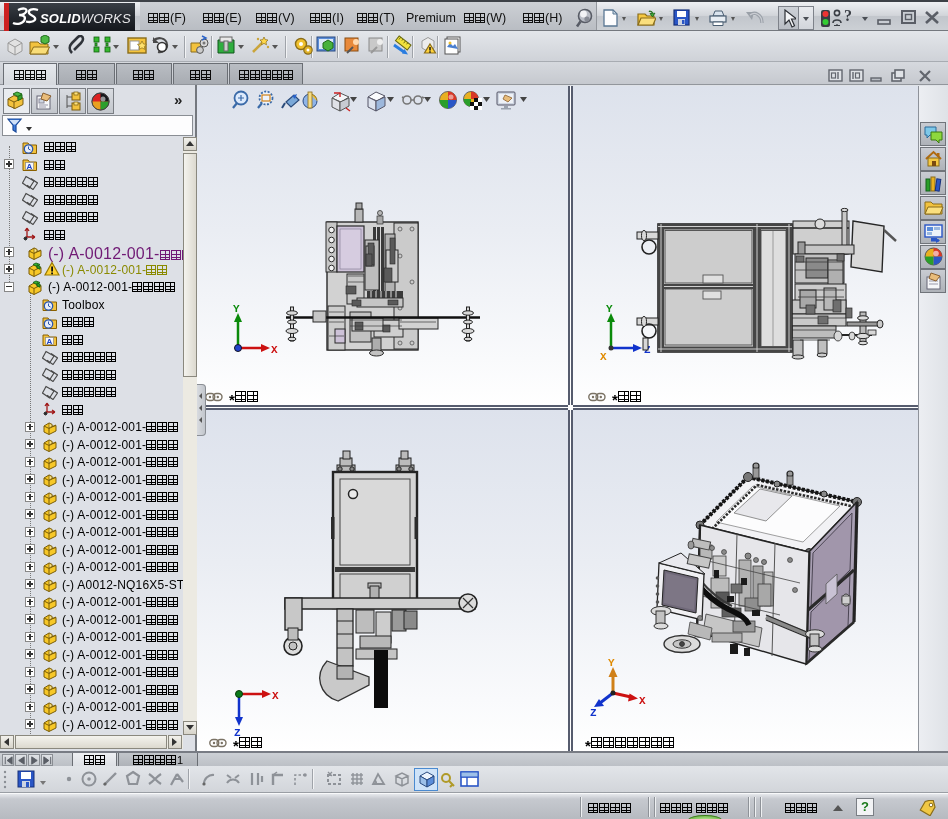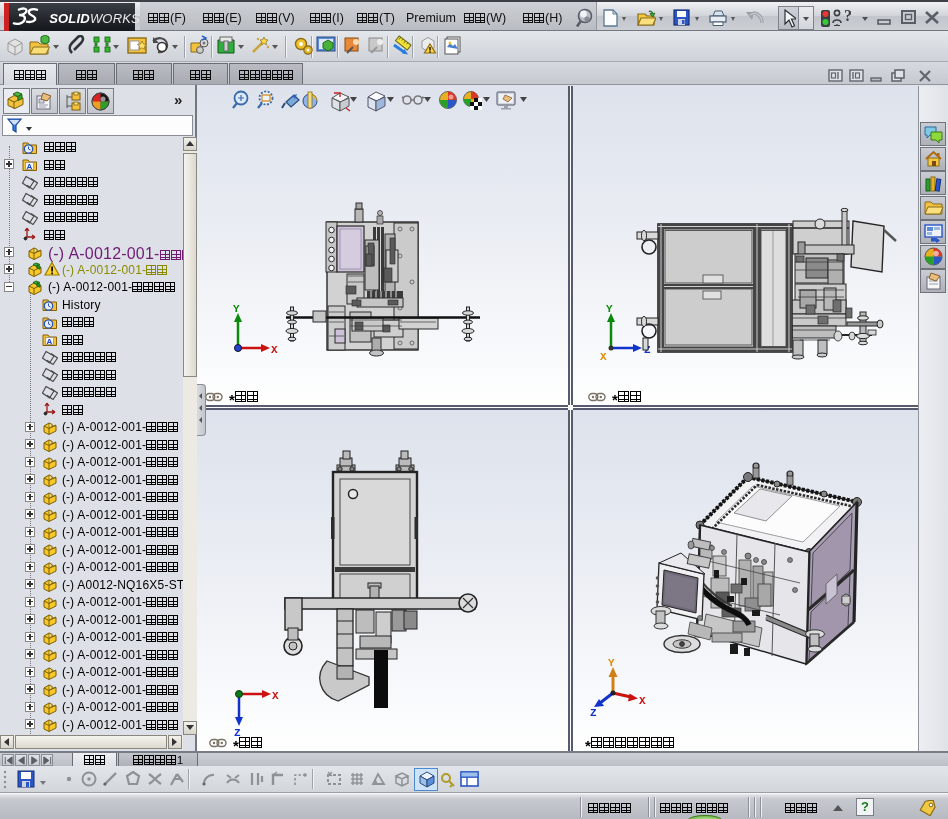--- a/index.html
+++ b/index.html
@@ -11,21 +11,21 @@
    linear-gradient(currentColor,currentColor) 0 6px/100% 1px no-repeat; }
 i.cb { display:inline-block; width:11px; height:11px; border:1px solid; margin:0 1px 0 0; vertical-align:-1px;
   background:
    linear-gradient(currentColor,currentColor) 5px 0/1px 100% no-repeat,
    linear-gradient(currentColor,currentColor) 0 3px/100% 1px no-repeat,
    linear-gradient(currentColor,currentColor) 0 7px/100% 1px no-repeat; }
 .toolsep { position:absolute; top:5px; width:2px; height:22px; border-left:1px solid #9fa3a9; border-right:1px solid #f2f3f5; }
 .darr { width:0; height:0; border-left:3px solid transparent; border-right:3px solid transparent; border-top:4px solid #4a4e55; display:inline-block; }
 </style></head><body>
 
-<div class="abs" style="left:0;top:0;width:948px;height:31px;background:linear-gradient(#eef0f3,#d2d5da 48%,#c2c6cc 52%,#ccd0d5);border-top:2px solid #3d4147;border-bottom:1px solid #74787e;text-align:right;">
+<div class="abs" style="left:0;top:0;width:948px;height:31px;background:linear-gradient(#eef0f3,#d2d5da 48%,#c2c6cc 52%,#ccd0d5);border-top:2px solid #3d4147;border-bottom:1px solid #74787e;">
 <div class="abs" style="left:140px;top:0;width:457px;height:28px;background:linear-gradient(#cdd0d5,#b9bdc3);border-right:1px solid #94989e;"></div>
 <div class="abs" style="left:4px;top:1px;width:131px;height:28px;background:linear-gradient(#3a3f46,#23272d 55%,#15181d);"></div>
 <div class="abs" style="left:4px;top:1px;width:5px;height:28px;background:#cc2222;"></div>
 <svg class="abs" style="left:11px;top:4px;" width="30" height="24" viewBox="0 0 30 24">
  <g stroke="#fff" stroke-width="2.3" fill="none">
   <path d="M7 4 C13 1 17 3 15 6 C13.5 8.5 10 9 8 9 C12 9 15 10.5 13.5 14 C12 17.5 6 19 2 17"></path>
   <path d="M27 4 C21 2 17 4 18 7 C19 9.5 23 9.5 24 12 C25 14.5 21 17 15 15.5"></path>
  </g>
     </svg>
 <div class="abs" style="left:40px;top:9px;width:100px;color:#fff;font-style:italic;font-size:13px;letter-spacing:0.2px;white-space:nowrap;"><b>SOLID</b><span style="font-weight:400;color:#e8e8ea">WORKS</span></div>
@@ -338,21 +338,21 @@
       <path d="M2 7 l5 2.5 0 6 M7 9.5 l7 -3.5" fill="none" stroke="#7a5d08" stroke-width="1"></path>
       <path d="M6 3.5 l3 -1.5 4 1.5 -3 2 z" fill="#3cb830" stroke="#14601a" stroke-width="0.9"></path>
       <path d="M10 3.8 l3 1.4 0 3 -3 -1.2 z" fill="#2a9a22" stroke="#14601a" stroke-width="0.9"></path>
     </svg>
 <div class="abs" style="left:48px;top:143.0px;font-size:12px;color:#000;white-space:nowrap;">(-) <span style="letter-spacing:0.2px">A-0012-001-</span><i class="c"></i><i class="c"></i><i class="c"></i><i class="c"></i></div>
 <svg class="abs" style="left:42px;top:159.0px" width="16" height="16" viewBox="0 0 16 16">
       <path d="M1 4 h5 l1.5 2 h7 v8.5 h-13.5 z" fill="#f2c23e" stroke="#8a6000"></path>
       <circle cx="6.5" cy="10" r="4.2" fill="#e8eef8" stroke="#2a56b0" stroke-width="1.3"></circle>
       <path d="M6.5 7.5 v2.5 l2 1" stroke="#2a56b0" fill="none"></path>
     </svg>
-<div class="abs" style="left:62px;top:160.5px;font-size:12px;color:#000;white-space:nowrap;"><span style="letter-spacing:0.2px">History</span></div>
+<div class="abs" style="left:62px;top:160.5px;font-size:12px;color:#000;white-space:nowrap;"><span style="letter-spacing:0.2px">Toolbox</span></div>
 <svg class="abs" style="left:42px;top:176.5px" width="16" height="16" viewBox="0 0 16 16">
       <path d="M1 4 h5 l1.5 2 h7 v8.5 h-13.5 z" fill="#f2c23e" stroke="#8a6000"></path>
       <circle cx="6.5" cy="10" r="4.2" fill="#e8eef8" stroke="#2a56b0" stroke-width="1.3"></circle>
       <path d="M6.5 7.5 v2.5 l2 1" stroke="#2a56b0" fill="none"></path>
     </svg>
 <div class="abs" style="left:62px;top:178.0px;font-size:12px;color:#000;white-space:nowrap;"><i class="c"></i><i class="c"></i><i class="c"></i></div>
 <svg class="abs" style="left:42px;top:194.0px" width="16" height="16" viewBox="0 0 16 16">
       <path d="M1 4 h5 l1.5 2 h7 v8.5 h-13.5 z" fill="#f2c23e" stroke="#8a6000"></path>
       <rect x="3.5" y="6.5" width="8" height="7" fill="#f8f8f8" stroke="#888" stroke-width="0.7"></rect>
       <text x="7.5" y="13" font-size="8" font-weight="bold" fill="#1a42c8" text-anchor="middle" font-family="Liberation Sans">A</text>

